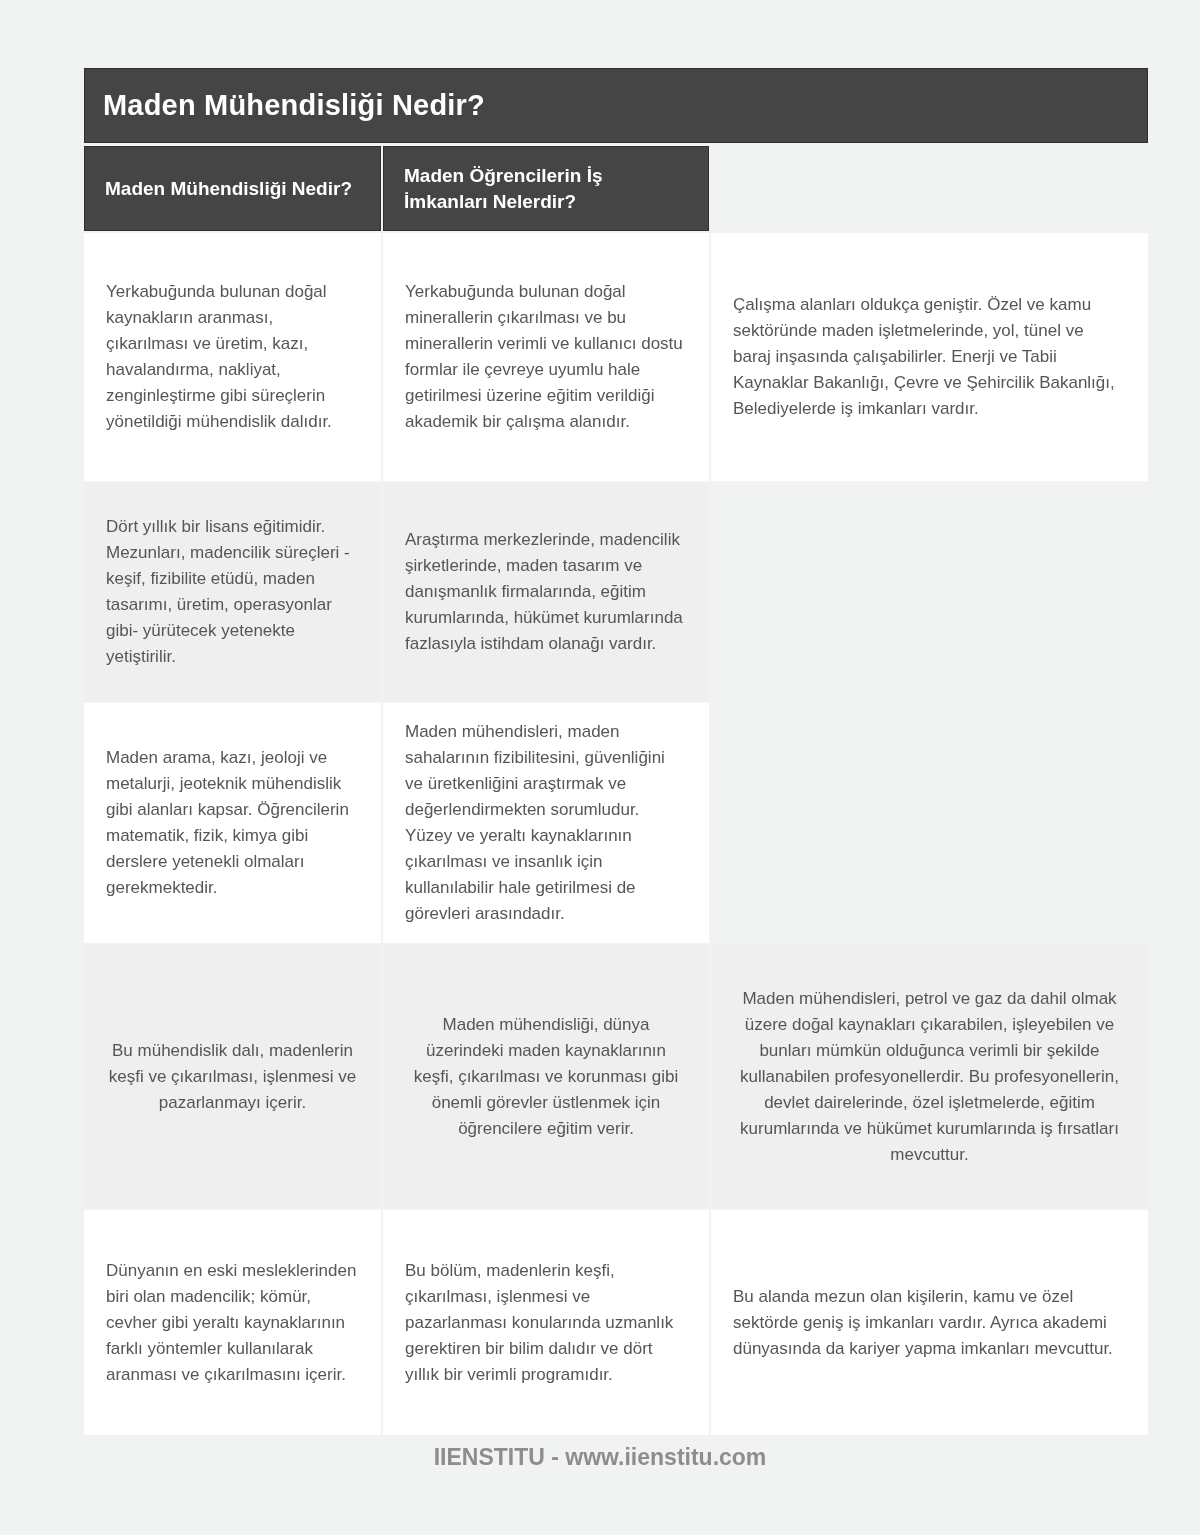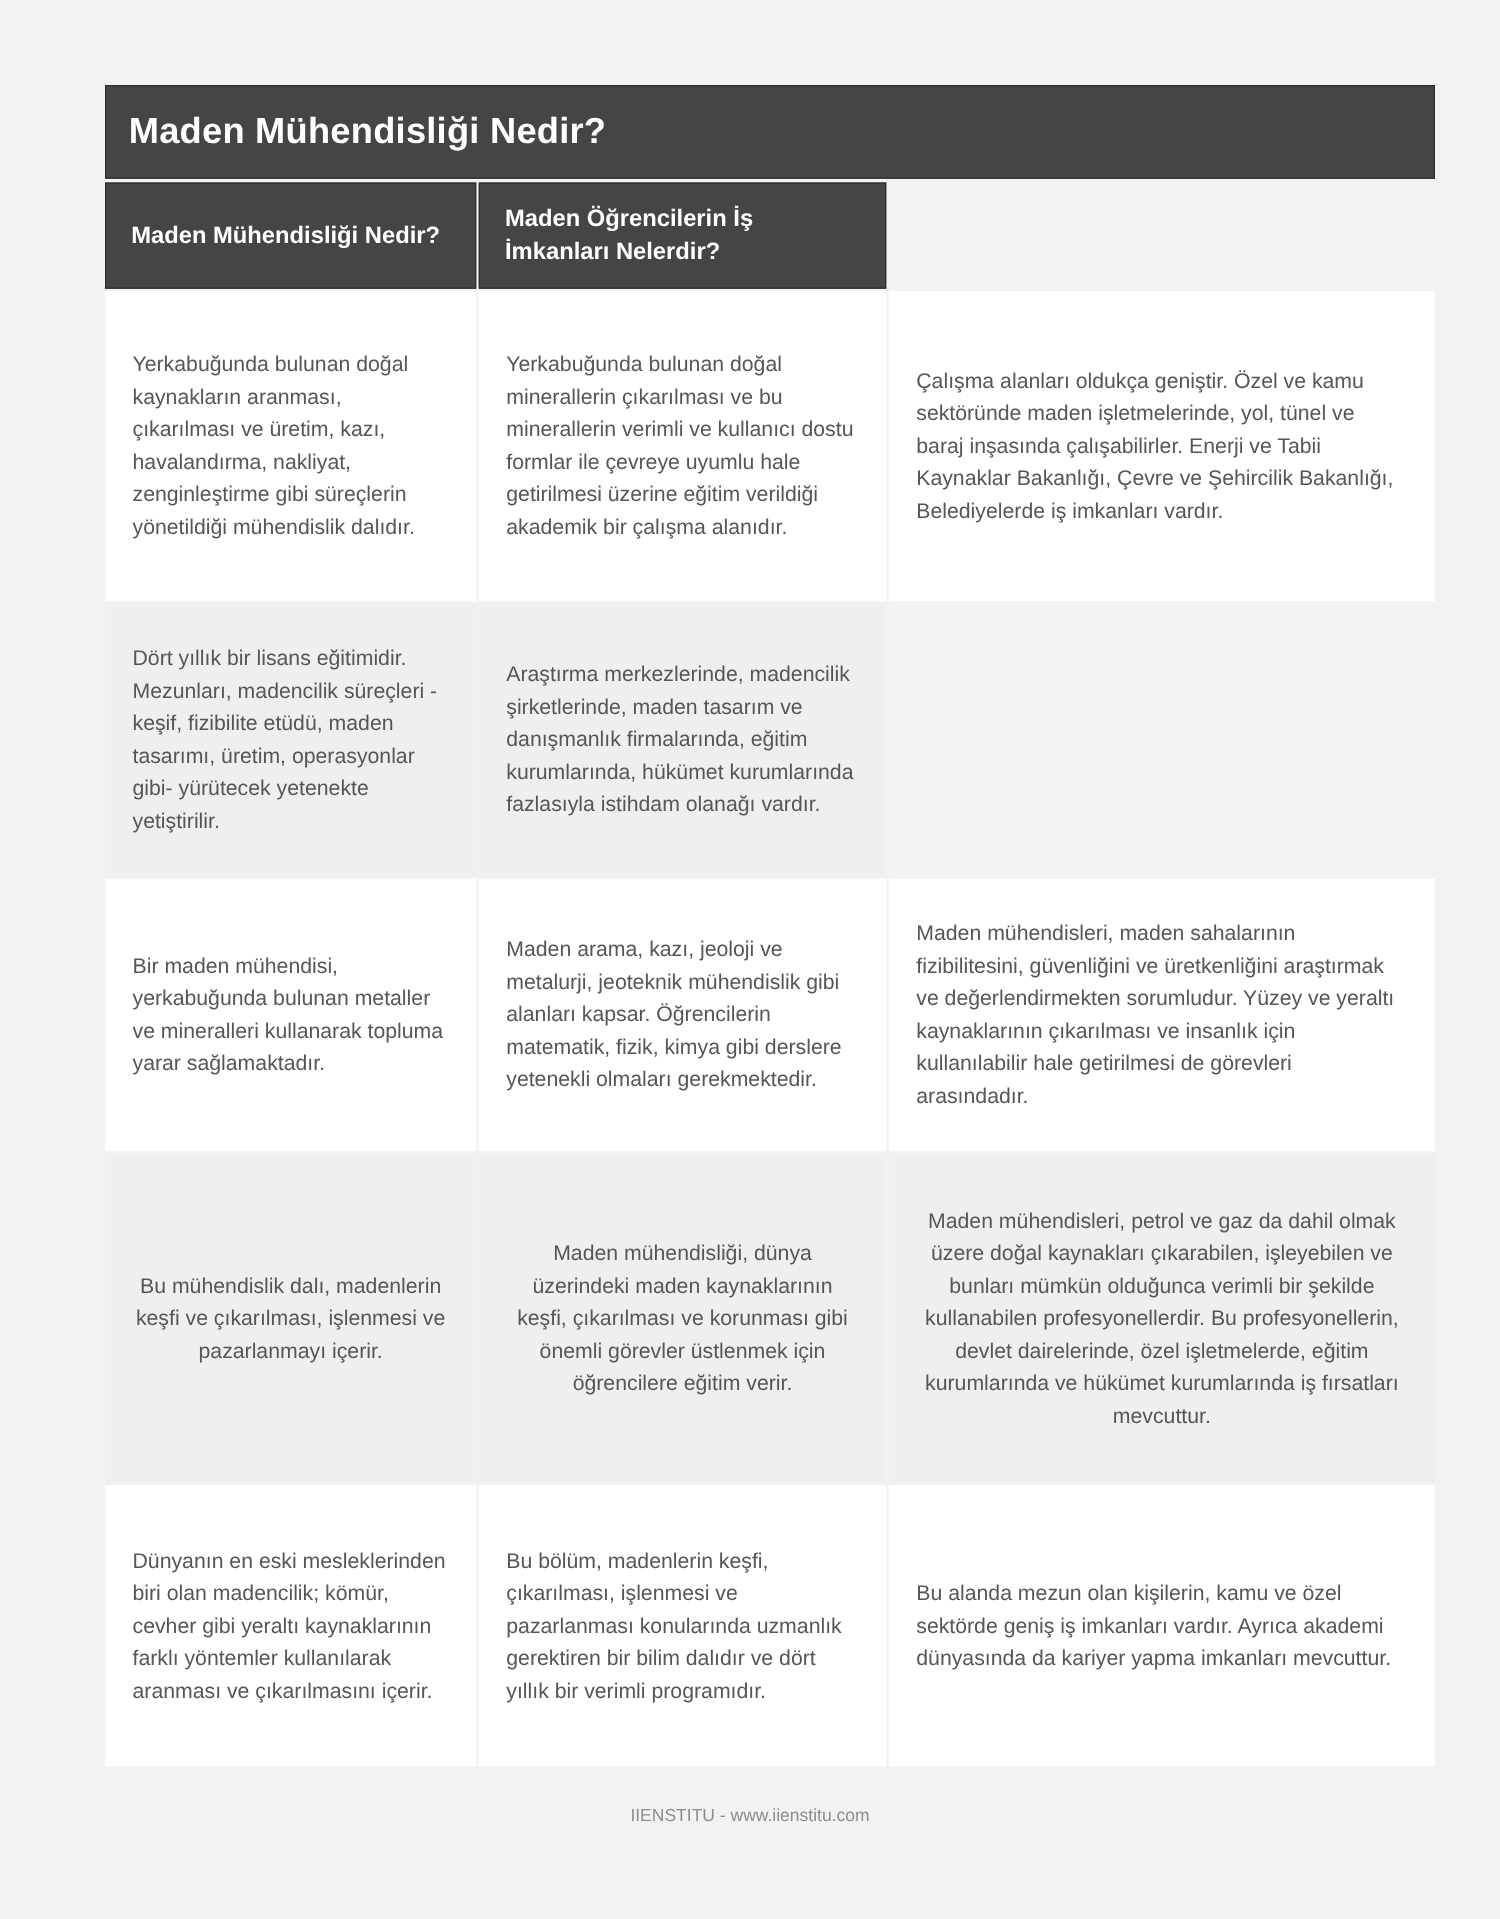--- a/index.html
+++ b/index.html
@@ -69,21 +69,22 @@
   .trow.r3 .td { min-height: 218px; }
   .trow.r4 .td { min-height: 263px; text-align: center; }
   .trow.r5 .td { min-height: 225px; }
   .footer {
     position: absolute;
     top: 1444px;
     left: 0;
     width: 100%;
     text-align: center;
     color: #8d8d8d;
-    font-size: 14px;
+    font-size: 23px;
+    font-weight: bold;
   }
 </style>
 </head>
 <body>
 
 <div class="card">
 
   <div class="title-bar">
     <h1>Maden Mühendisliği Nedir?</h1>
   </div>
@@ -98,21 +99,20 @@
     <div class="td">Yerkabuğunda bulunan doğal minerallerin çıkarılması ve bu minerallerin verimli ve kullanıcı dostu formlar ile çevreye uyumlu hale getirilmesi üzerine eğitim verildiği akademik bir çalışma alanıdır.</div>
     <div class="td">Çalışma alanları oldukça geniştir. Özel ve kamu sektöründe maden işletmelerinde, yol, tünel ve baraj inşasında çalışabilirler. Enerji ve Tabii Kaynaklar Bakanlığı, Çevre ve Şehircilik Bakanlığı, Belediyelerde iş imkanları vardır.</div>
   </div>
 
   <div class="trow r2 odd">
     <div class="td">Dört yıllık bir lisans eğitimidir. Mezunları, madencilik süreçleri - keşif, fizibilite etüdü, maden tasarımı, üretim, operasyonlar gibi- yürütecek yetenekte yetiştirilir.</div>
     <div class="td">Araştırma merkezlerinde, madencilik şirketlerinde, maden tasarım ve danışmanlık firmalarında, eğitim kurumlarında, hükümet kurumlarında fazlasıyla istihdam olanağı vardır.</div>
   </div>
 
   <div class="trow r3 even">
-    <div class="td">Bir maden mühendisi, yerkabuğunda bulunan metaller ve mineralleri kullanarak topluma yarar sağlamaktadır.</div>
     <div class="td">Maden arama, kazı, jeoloji ve metalurji, jeoteknik mühendislik gibi alanları kapsar. Öğrencilerin matematik, fizik, kimya gibi derslere yetenekli olmaları gerekmektedir.</div>
     <div class="td">Maden mühendisleri, maden sahalarının fizibilitesini, güvenliğini ve üretkenliğini araştırmak ve değerlendirmekten sorumludur. Yüzey ve yeraltı kaynaklarının çıkarılması ve insanlık için kullanılabilir hale getirilmesi de görevleri arasındadır.</div>
   </div>
 
   <div class="trow r4 odd">
     <div class="td">Bu mühendislik dalı, madenlerin keşfi ve çıkarılması, işlenmesi ve pazarlanmayı içerir.</div>
     <div class="td">Maden mühendisliği, dünya üzerindeki maden kaynaklarının keşfi, çıkarılması ve korunması gibi önemli görevler üstlenmek için öğrencilere eğitim verir.</div>
     <div class="td">Maden mühendisleri, petrol ve gaz da dahil olmak üzere doğal kaynakları çıkarabilen, işleyebilen ve bunları mümkün olduğunca verimli bir şekilde kullanabilen profesyonellerdir. Bu profesyonellerin, devlet dairelerinde, özel işletmelerde, eğitim kurumlarında ve hükümet kurumlarında iş fırsatları mevcuttur.</div>
   </div>
 

